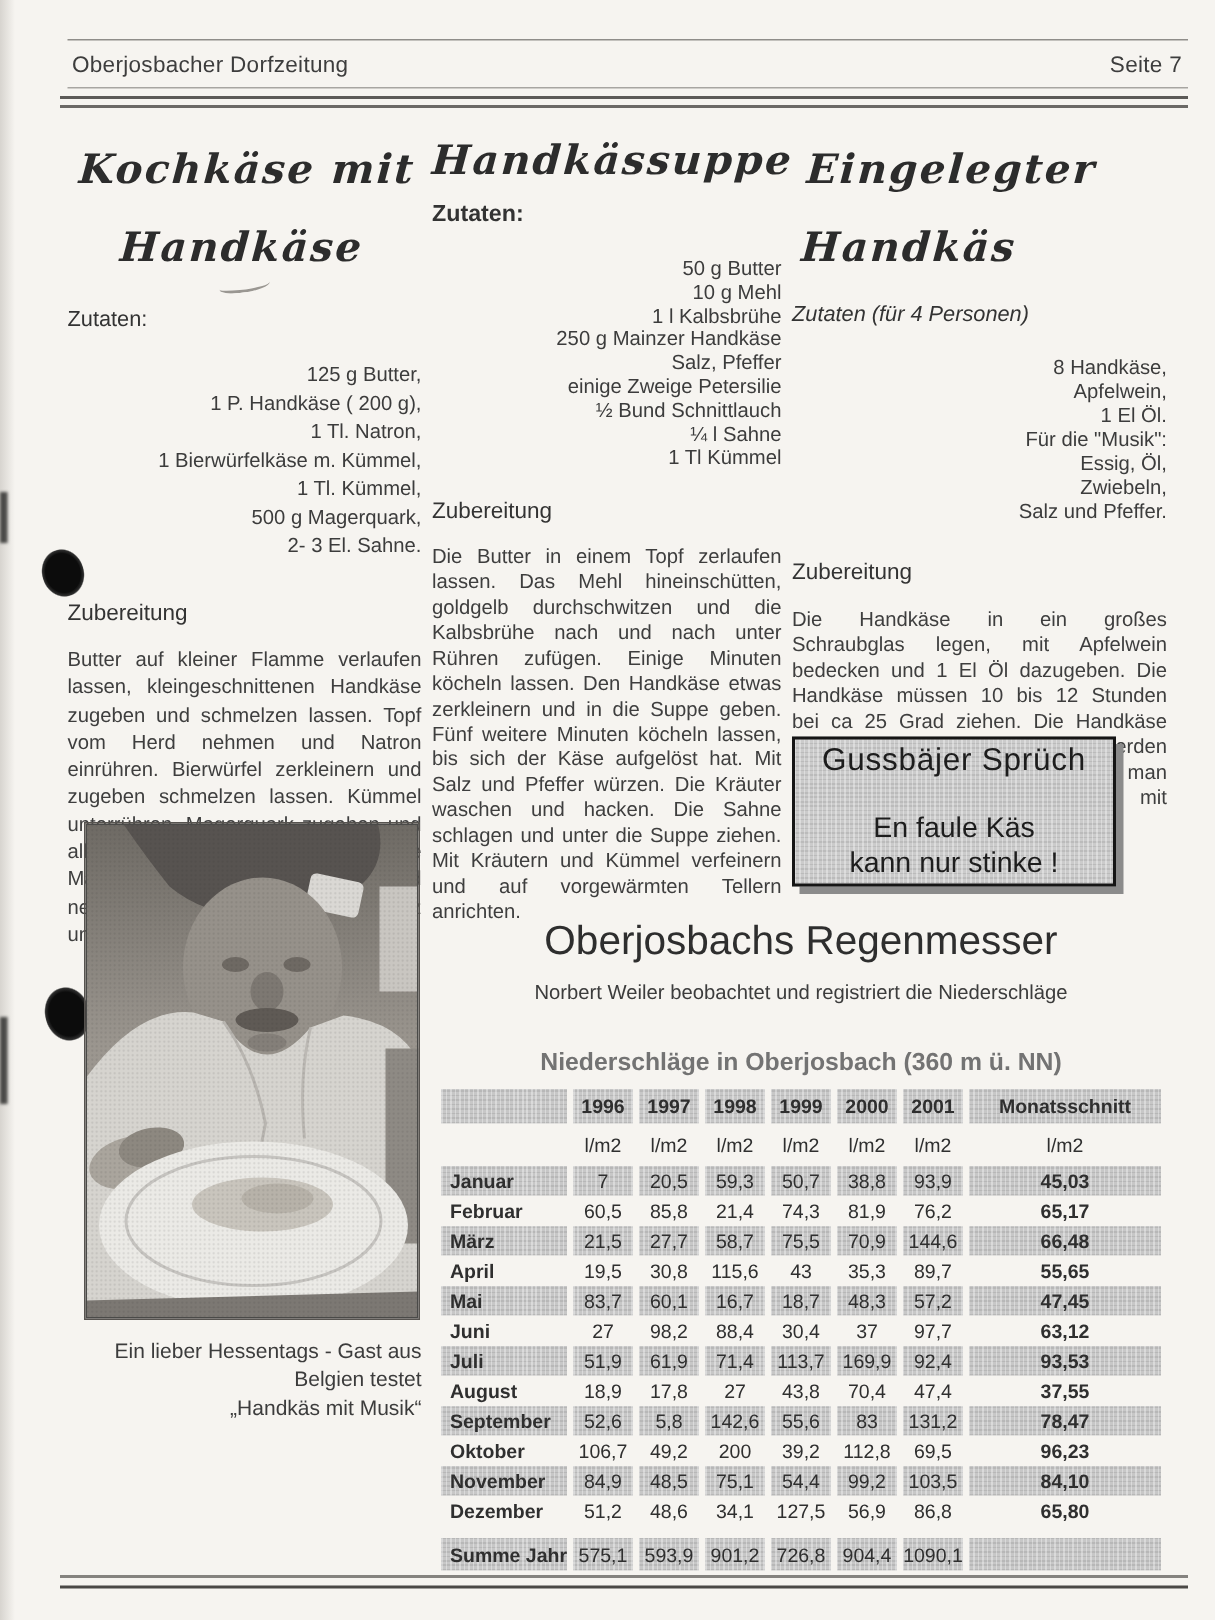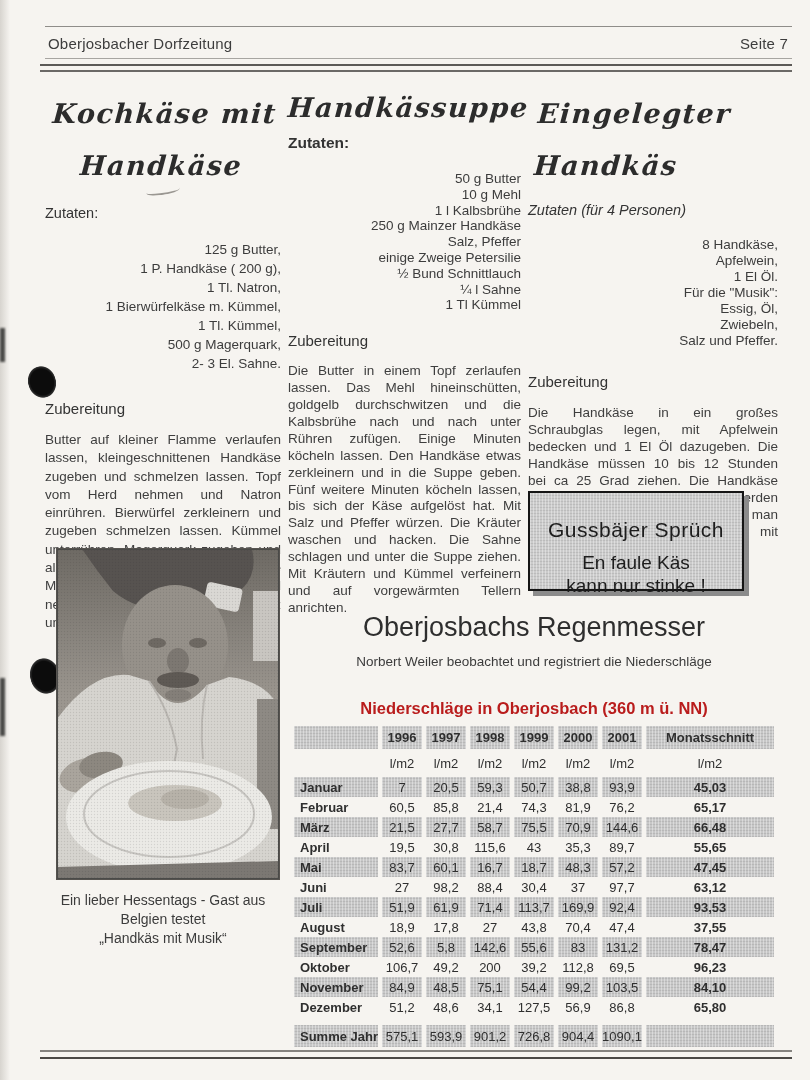--- a/index.html
+++ b/index.html
@@ -90,45 +90,45 @@
   .spruch {
     position:absolute; left:528px; top:491px; width:212px; height:96px;
     background-color:#cbcbcb;
     background-image:
       repeating-linear-gradient(90deg, rgba(255,255,255,0.35) 0 1px, rgba(0,0,0,0) 1px 3px),
       repeating-linear-gradient(0deg, rgba(0,0,0,0.08) 0 1px, rgba(0,0,0,0) 1px 3px);
     border:2px solid #151515;
     box-shadow:5px 5px 0 #8b8b8b;
     text-align:center; color:#1d1d1d;
   }
-  .spruch-title { margin-top:25px; font-size:21px; letter-spacing:0.5px; }
-  .spruch-lines { margin-top:9px; font-size:19px; line-height:23px;text-align:center; }
+  .spruch-title { margin-top:2px; font-size:21px; letter-spacing:0.5px; }
+  .spruch-lines { margin-top:22px; font-size:19px; line-height:23px;text-align:center; }
 
   
   .photo {
     position:absolute; left:57px; top:549px; width:222px; height:330px;
     outline:1px solid #56534f;
   }
   .caption {
     position:absolute; left:45px; top:891px; width:236px;
-    text-align:center; font-size:14px; line-height:19px; color:#3c3c3c;
+    text-align:right; font-size:14px; line-height:19px; color:#3c3c3c;
   }
 
   
   .rain-title {
     position:absolute; left:290px; top:612px; width:488px;
     text-align:center; font-size:27px; color:#2e2e2e;
   }
   .rain-sub {
     position:absolute; left:290px; top:653px; width:488px;
     text-align:center; font-size:13.5px; line-height:18px; color:#3c3c3c;
   }
   .rain-table-title {
     position:absolute; left:290px; top:699px; width:488px;
-    text-align:center; font-size:16.5px; font-weight:bold; color:#b91c1c;
+    text-align:center; font-size:16.5px; font-weight:bold; color:#737373;
   }
   .rain-table-wrap { position:absolute; left:292px; top:726px; }
   table.rain {
     border-collapse:separate; border-spacing:0; table-layout:fixed;
     width:484px; font-size:13px; color:#2f2f2f;
   }
   table.rain td {
     box-sizing:border-box; height:20px; padding:0;
     text-align:center; white-space:nowrap; overflow:hidden;
     border-left:2px solid transparent; border-right:2px solid transparent;

